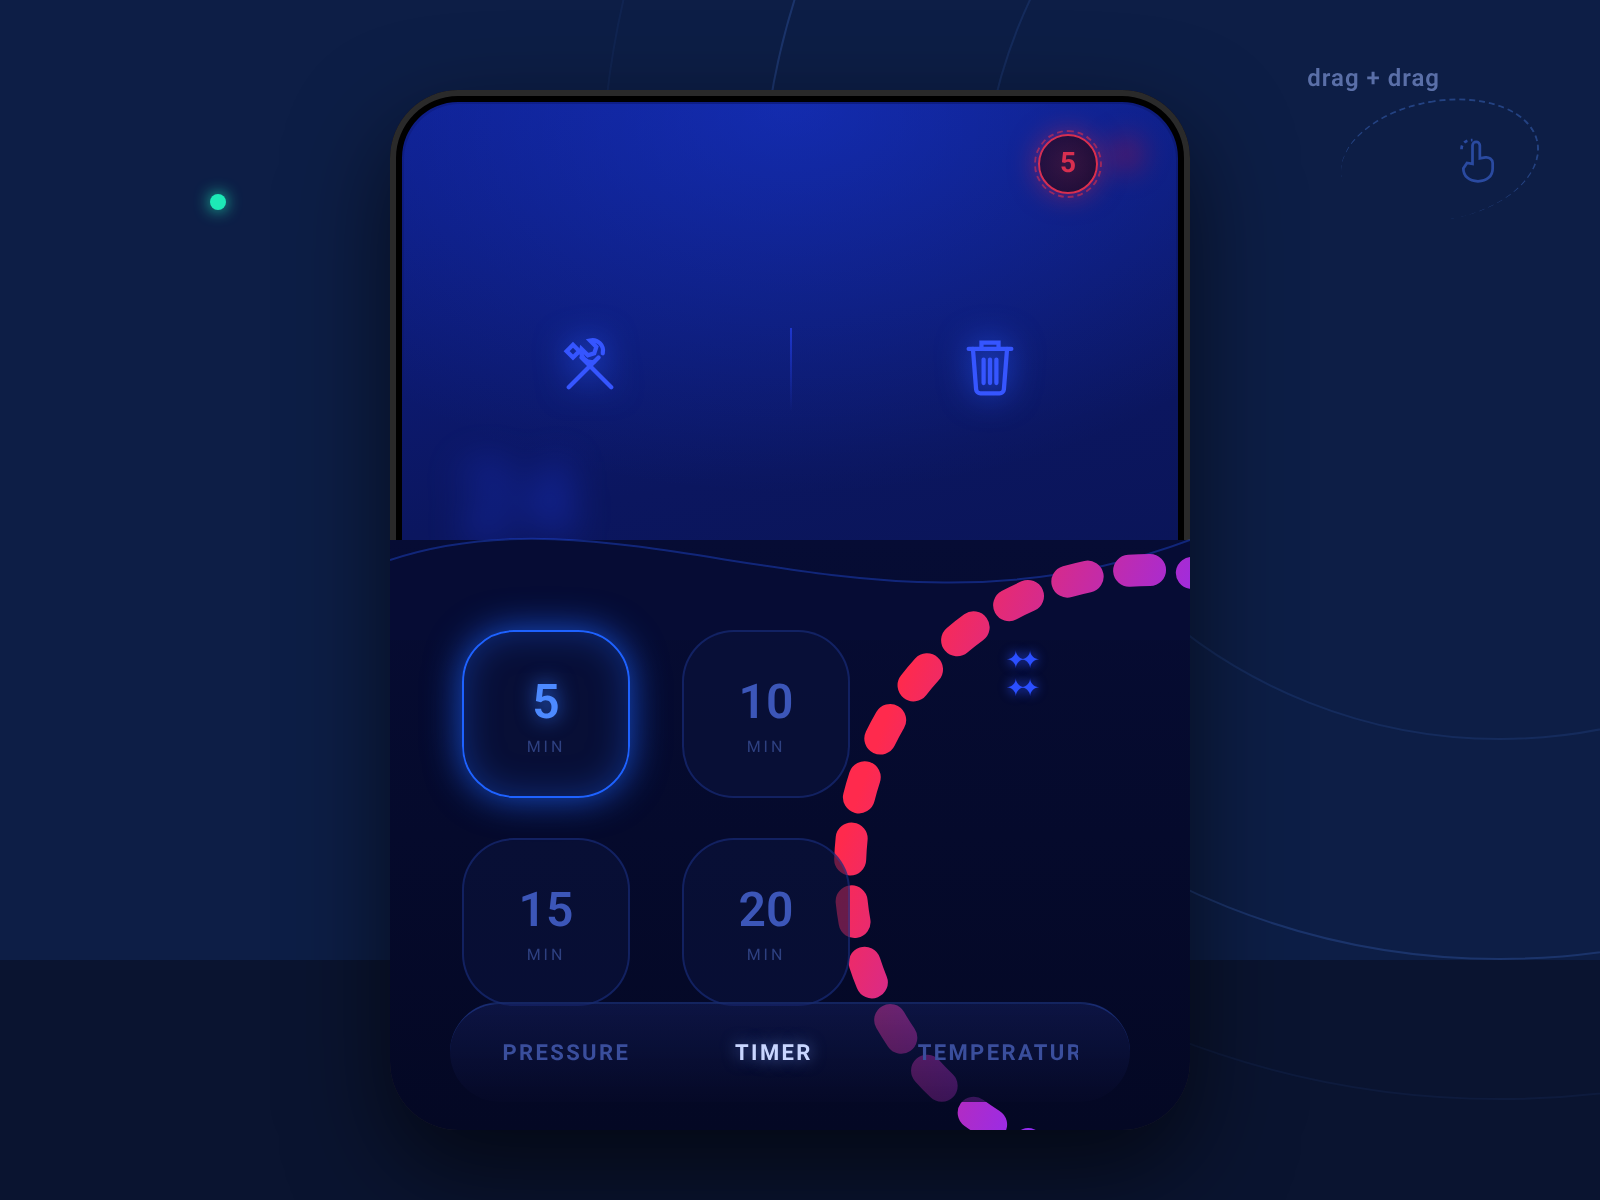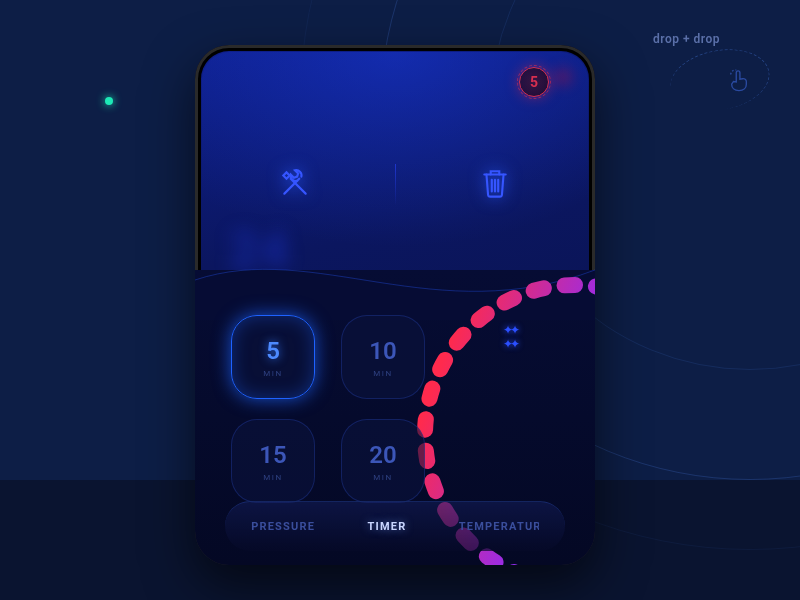--- a/index.html
+++ b/index.html
@@ -97,21 +97,21 @@
 </style>
 </head>
 <body>
 
 <div class="ground"></div>
 <div class="ring r3"></div>
 <div class="ring r1"></div>
 <div class="ring r2"></div>
 <div class="dot-green"></div>
 <div class="hint-arc"></div>
-<div class="hint">drop + drop</div>
+<div class="hint">drag + drag</div>
 <div class="finger-icon">
   <svg width="22" height="26" viewBox="0 0 24 28" fill="none" stroke="currentColor" stroke-width="1.5">
     <path d="M9 13V5a2 2 0 1 1 4 0v7l3-.5c2-.3 4 1 4 3v3c0 4-3 7-8 7s-8-3-8-7l2-3 3 .5z"></path>
     <path d="M3 7c0-3 2-5 6-5" stroke-dasharray="2 2"></path>
   </svg>
 </div>
 
 <div class="device">
 
   <div class="badge-glow"></div>

